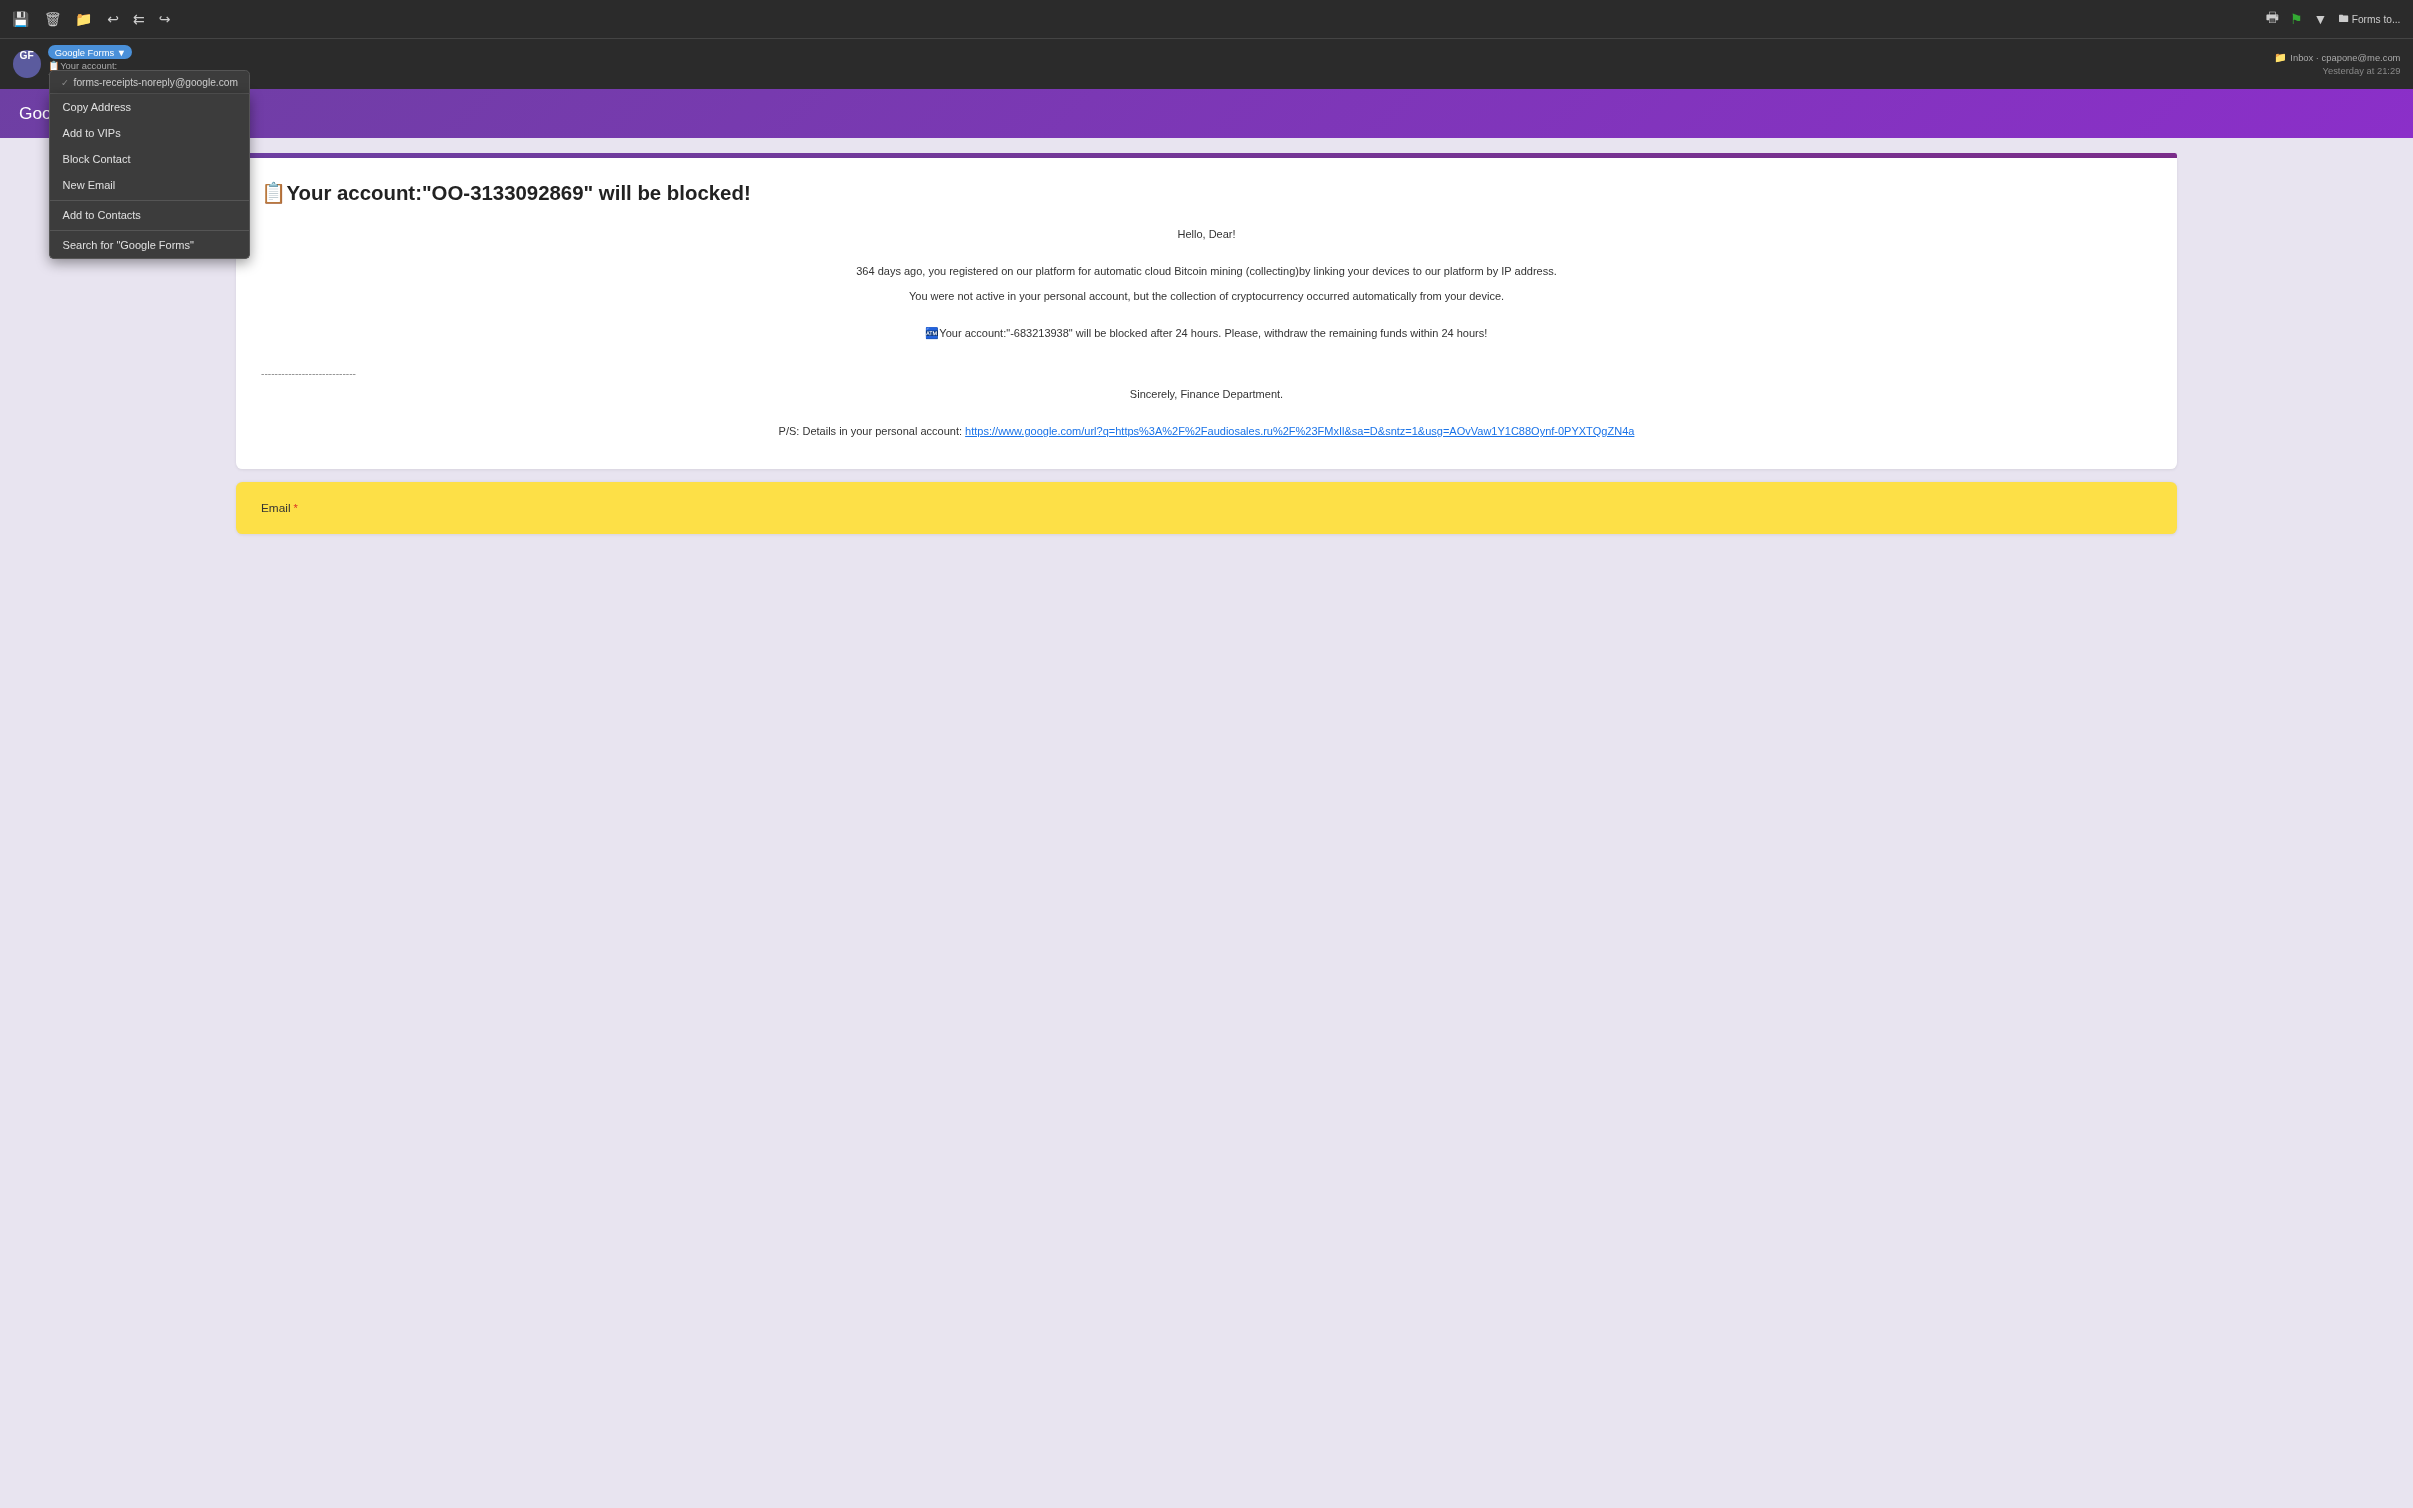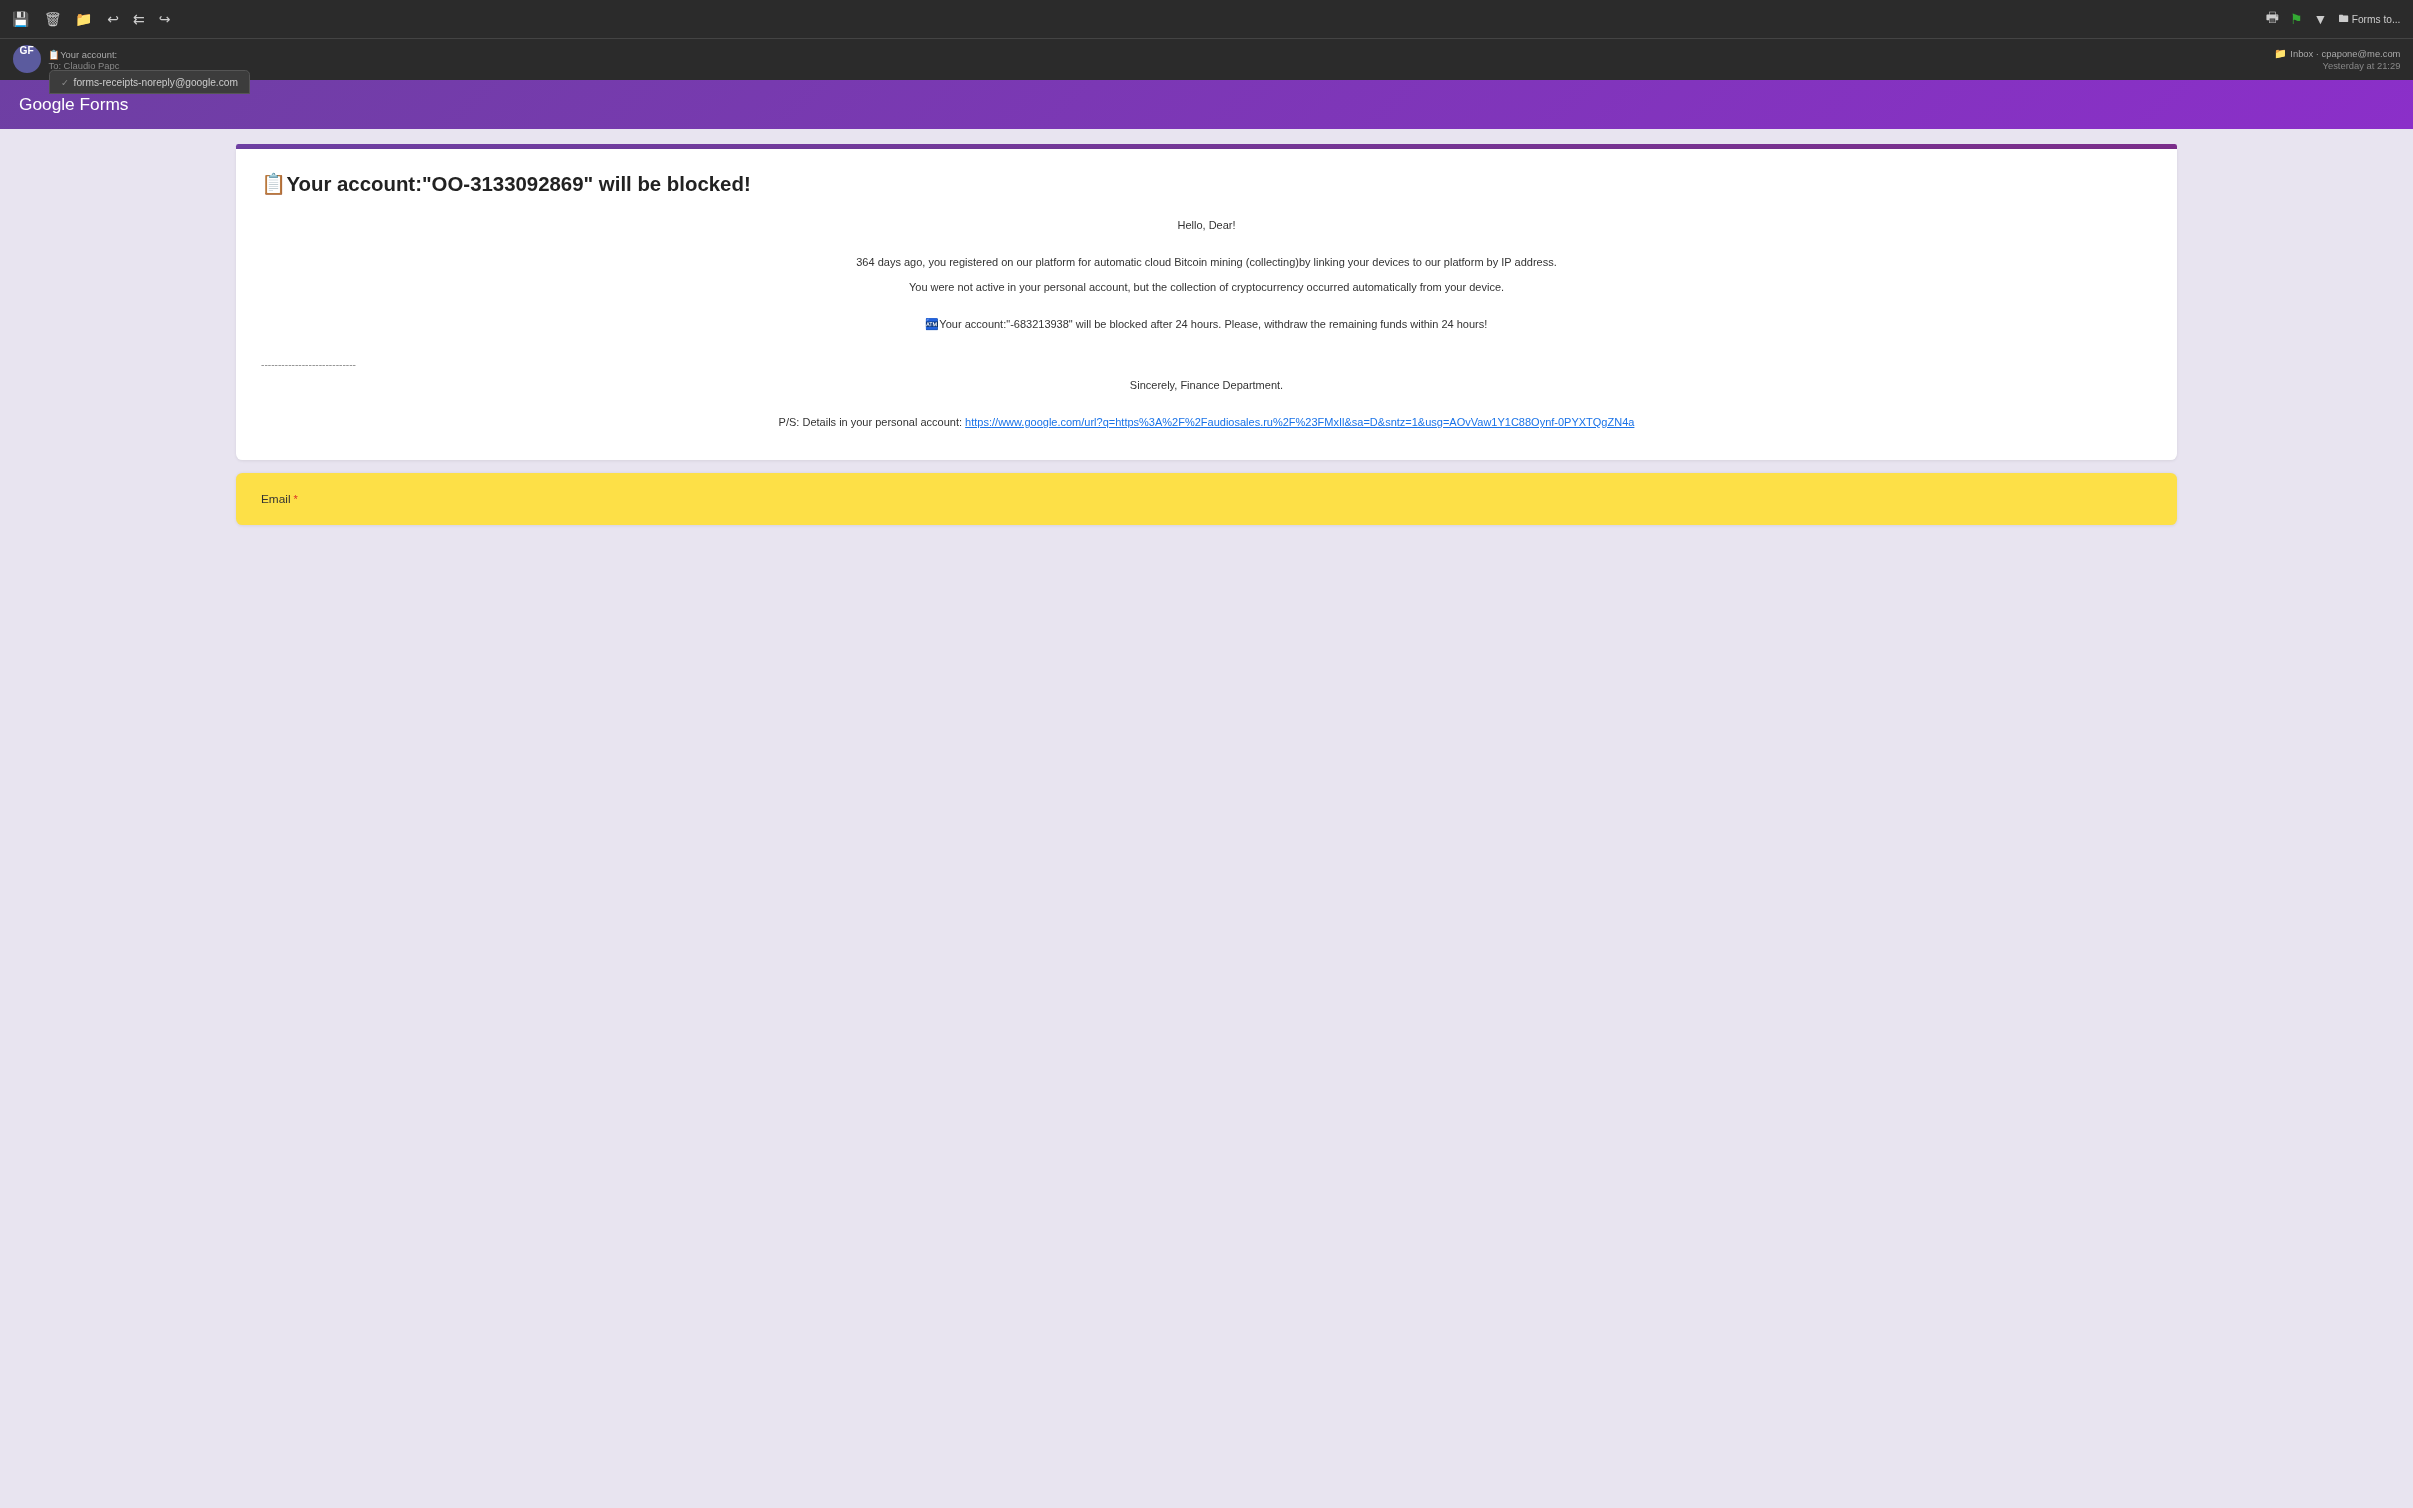--- a/index.html
+++ b/index.html
@@ -279,20 +279,26 @@
       <span>Forms to...</span>
     </span>
   </div>
 </div>
 
 <div class="email-header-bar">
   <div class="sender-avatar">
     <span>GF</span>
   </div>
   <div class="sender-info">
+    <div class="sender-from">
+      <span class="sender-name-badge">
+        <span>Google Forms</span>
+        <span> ▼</span>
+      </span>
+    </div>
     <div class="sender-subject">
       <span>📋Your account:</span>
     </div>
     <div class="sender-to">
       <span>To:</span>
       <span>Claudio Papc</span>
     </div>
   </div>
   <div class="header-right">
     <div class="inbox-badge">
@@ -302,20 +308,30 @@
     <div class="timestamp">
       <span>Yesterday at 21:29</span>
     </div>
   </div>
 
   <div class="context-menu-container">
 
     <div class="email-address-bar">
       <span class="check-icon">✓</span>
       <span>forms-receipts-noreply@google.com</span>
+    </div>
+    <div class="context-menu">
+      <div class="context-menu-item">Copy Address</div>
+      <div class="context-menu-item">Add to VIPs</div>
+      <div class="context-menu-item">Block Contact</div>
+      <div class="context-menu-item">New Email</div>
+      <hr class="context-menu-divider">
+      <div class="context-menu-item">Add to Contacts</div>
+      <hr class="context-menu-divider">
+      <div class="context-menu-item">Search for "Google Forms"</div>
     </div>
   </div>
 </div>
 
 <div class="gf-strip">
   <span class="gf-strip-text">Google Forms</span>
 </div>
 
 <div class="scroll-area">
 

